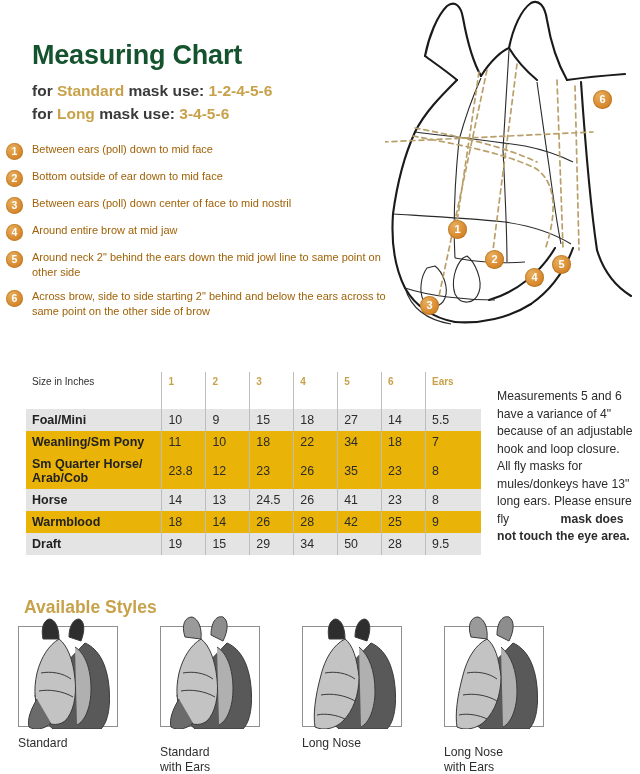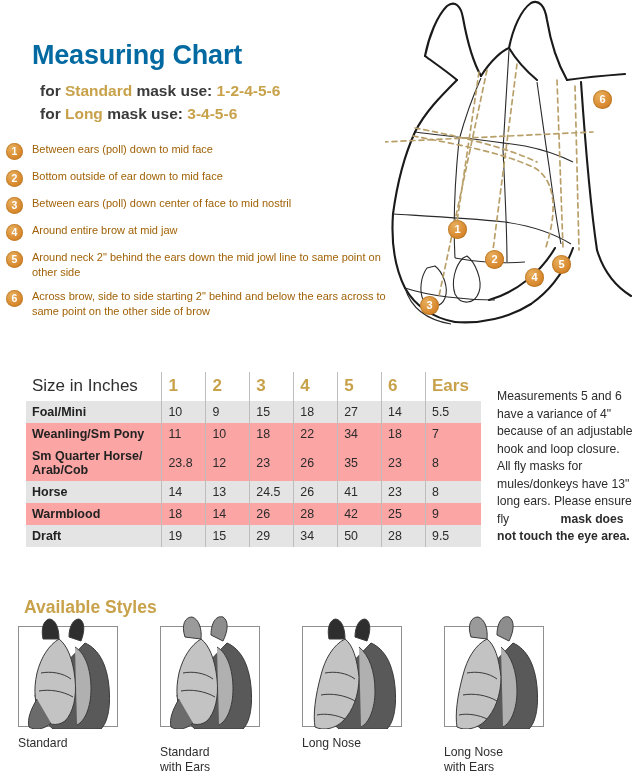--- a/index.html
+++ b/index.html
@@ -17,30 +17,29 @@
   }
 
   
   #title {
     position: absolute;
     left: 32px;
     top: 40px;
     font-size: 27px;
     font-weight: bold;
     letter-spacing: -0.2px;
-    color: #0369a1;
+    color: #14532d;
   }
   .use-line {
     position: absolute;
     left: 32px;
     font-size: 15.5px;
     font-weight: bold;
     color: #3a3a3a;
     white-space: nowrap;
-    margin-left: 8px;
   }
   #use-standard { top: 82px; }
   #use-long { top: 105px; }
   .gold { color: #c8a24a; }
 
   
   #legend {
     position: absolute;
     left: 6px;
     top: 142px;
@@ -105,37 +104,37 @@
     border-collapse: collapse;
     font-size: 12.4px;
   }
   #chart-table td, #chart-table th {
     padding: 4px 6px;
     text-align: left;
     font-weight: normal;
     vertical-align: middle;
   }
   #chart-table thead th {
-    font-size: 17px;
+    font-size: 10px;
     color: #2f2f2f;
-    padding-bottom: 5px;
+    padding-bottom: 22px;
   }
   #chart-table thead th.num,
   #chart-table thead th.ears {
     color: #c8a24a;
     font-weight: bold;
   }
   #chart-table tbody td.label {
     font-weight: bold;
     color: #222222;
     font-size: 12.5px;
     line-height: 14px;
   }
   #chart-table tbody tr.alt td { background: #e4e4e4; }
-  #chart-table tbody tr td { background: #fca5a5; }
+  #chart-table tbody tr td { background: #eab308; }
   #chart-table .num, #chart-table .ears { border-left: 1px solid #bdbdbd; }
   col.c-label { width: 130px; }
   col.c-num   { width: 42px; }
   col.c-ears  { width: 53px; }
 
   
   #side-note {
     position: absolute;
     left: 497px;
     top: 388px;

